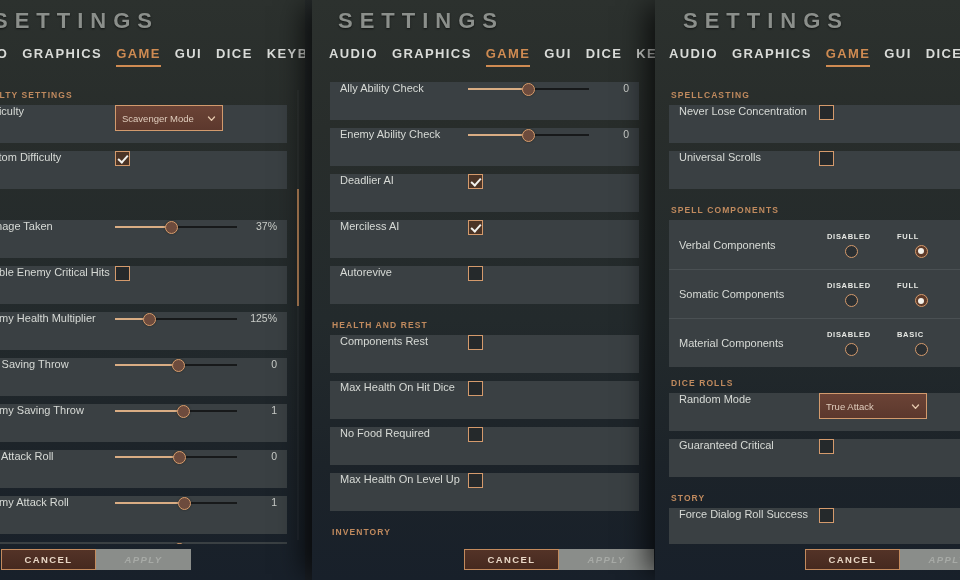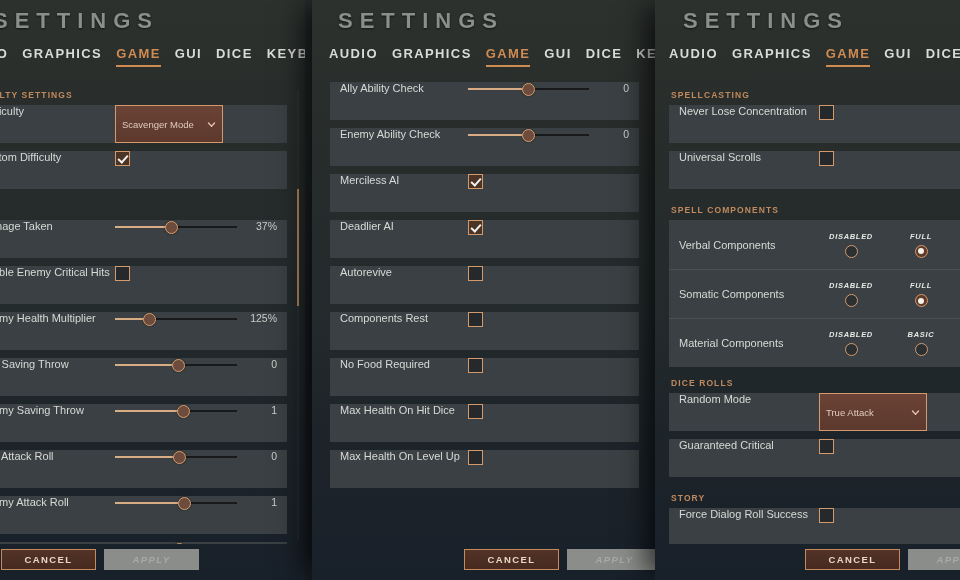--- a/index.html
+++ b/index.html
@@ -170,21 +170,21 @@
     transform: rotate(42deg);
   }
 
   
   .dd {
     background: linear-gradient(180deg,#6b4336 0%,#5c382d 100%);
     border: 1px solid #d29a6d;
     height: 20px;
     display: flex;
     align-items: center;
-    padding: 18px 6px;
+    padding: 12px 6px;
     min-width: 108px;
     cursor: pointer;
     position: relative;
   }
   .dd-text {
     font-size: 9.5px;
     color: #e0cdbd;
     flex: 1 1 auto;
     white-space: nowrap;
   }
@@ -210,23 +210,21 @@
   .radio-row + .radio-row { border-top: 1px solid #4a5053; }
   .radio-row .row-label { width: 140px; }
   .radio-opts {
     display: flex;
     flex: 1 1 auto;
     gap: 22px;
     padding-left: 8px;
   }
   .radio-opt {
     width: 48px;
-    text-align: center;
     cursor: pointer;
-    font-style: italic;
   }
   .radio-opt .ro-label {
     font-size: 7.5px;
     letter-spacing: .7px;
     font-weight: 700;
     color: #e6e8e4;
     margin-bottom: 4px;
     white-space: nowrap;
   }
   .ro-dot {
@@ -246,21 +244,21 @@
     margin: -3px 0 0 -3px;
     border-radius: 50%;
     background: #f3f1ea;
   }
 
   
   .footer {
     position: absolute;
     bottom: 10px;
     display: flex;
-    gap: 8px;
+    gap: 0;
   }
   .w-left .footer  { left: 126px; }
   .w-mid  .footer  { left: 152px; }
   .w-right .footer { left: 150px; }
 
   .btn {
     width: 95px; height: 21px;
     display: flex; align-items: center; justify-content: center;
     font-size: 9.5px;
     letter-spacing: 1.4px;
@@ -428,47 +426,49 @@
         <div class="row">
           <div class="row-label">Enemy Ability Check</div>
           <div class="slider">
             <div class="track"></div>
             <div class="fill" style="width: 50%;"></div>
             <div class="knob" style="left: 50%;"></div>
           </div>
           <div class="slider-val">0</div>
         </div>
         <div class="row">
+          <div class="row-label">Deadlier AI</div>
+          <div class="cb checked"></div>
+        </div>
+        <div class="row">
           <div class="row-label">Merciless AI</div>
           <div class="cb checked"></div>
         </div>
         <div class="row">
-          <div class="row-label">Deadlier AI</div>
-          <div class="cb checked"></div>
-        </div>
-        <div class="row">
           <div class="row-label">Autorevive</div>
           <div class="cb"></div>
         </div>
+        <div class="sec-head">HEALTH AND REST</div>
         <div class="row">
           <div class="row-label">Components Rest</div>
           <div class="cb"></div>
         </div>
         <div class="row">
+          <div class="row-label">Max Health On Hit Dice</div>
+          <div class="cb"></div>
+        </div>
+        <div class="row">
           <div class="row-label">No Food Required</div>
           <div class="cb"></div>
         </div>
         <div class="row">
-          <div class="row-label">Max Health On Hit Dice</div>
-          <div class="cb"></div>
-        </div>
-        <div class="row">
           <div class="row-label">Max Health On Level Up</div>
           <div class="cb"></div>
         </div>
+        <div class="sec-head">INVENTORY</div>
       </div>
     <div class="footer">
       <div class="btn btn-cancel">CANCEL</div>
       <div class="btn btn-apply">APPLY</div>
     </div>
   </div>
 
   <div class="win w-right">
     <div class="win-title">SETTINGS</div>
     <div class="tabs" id="tabs-right">

